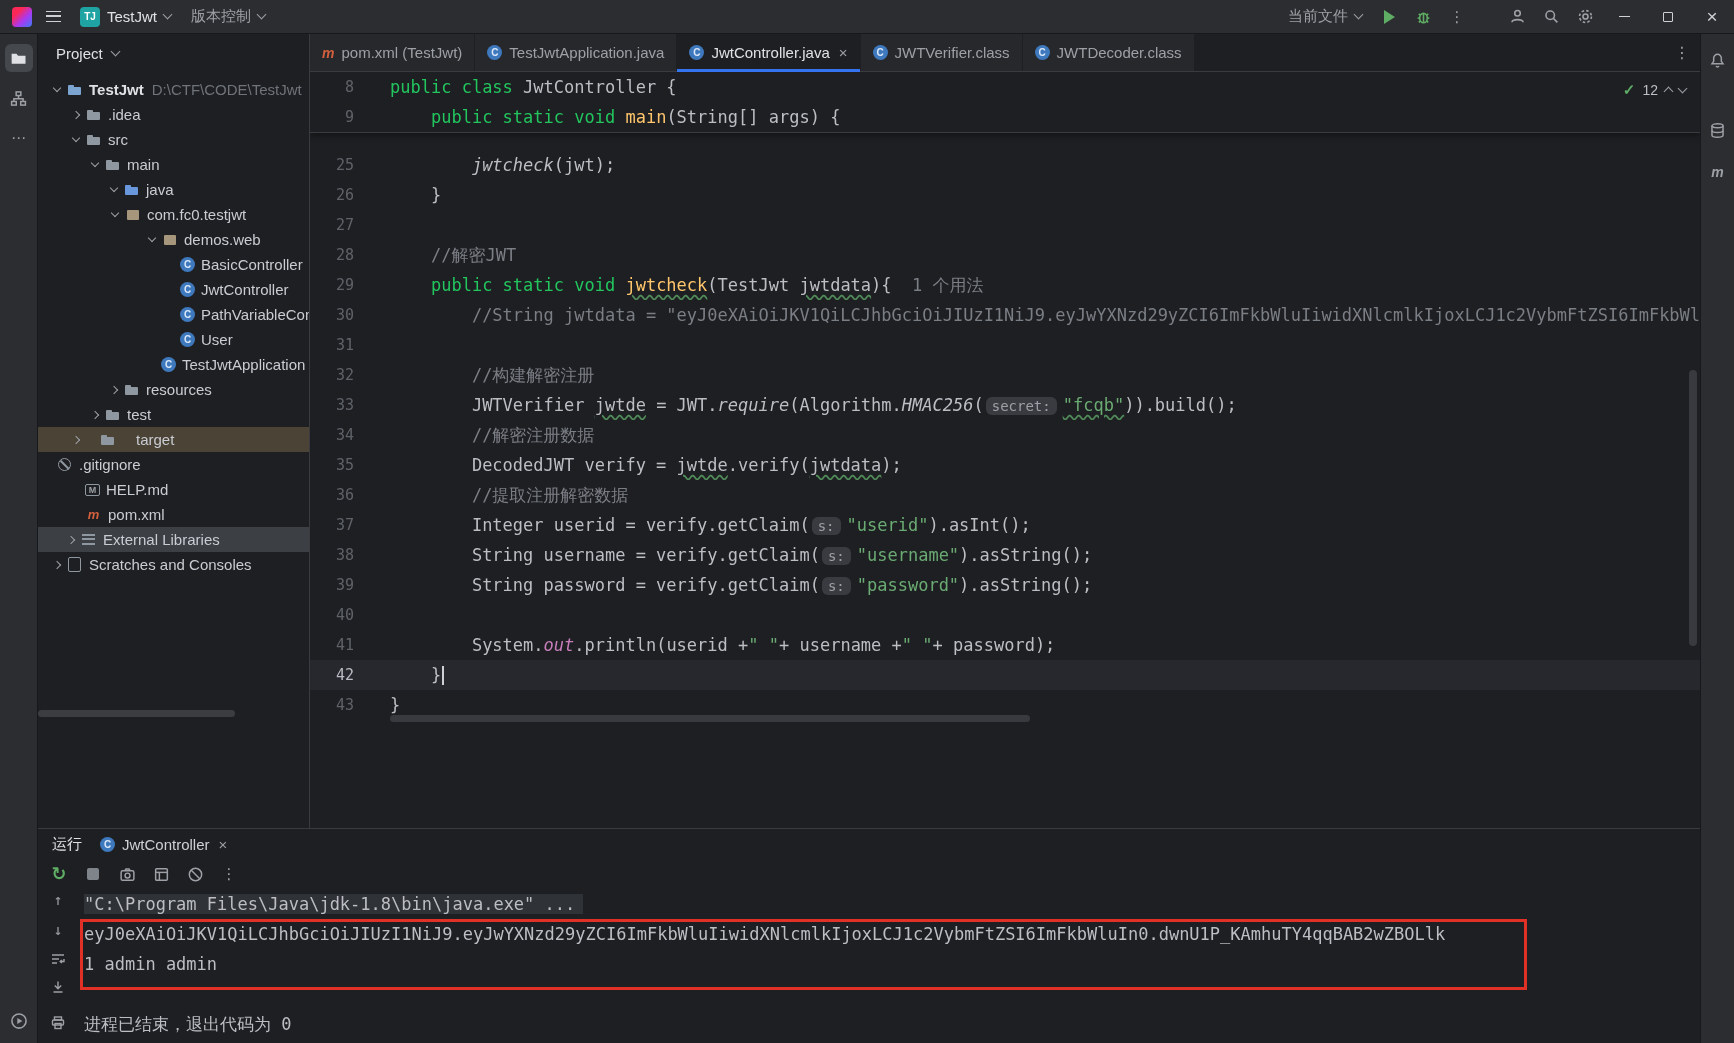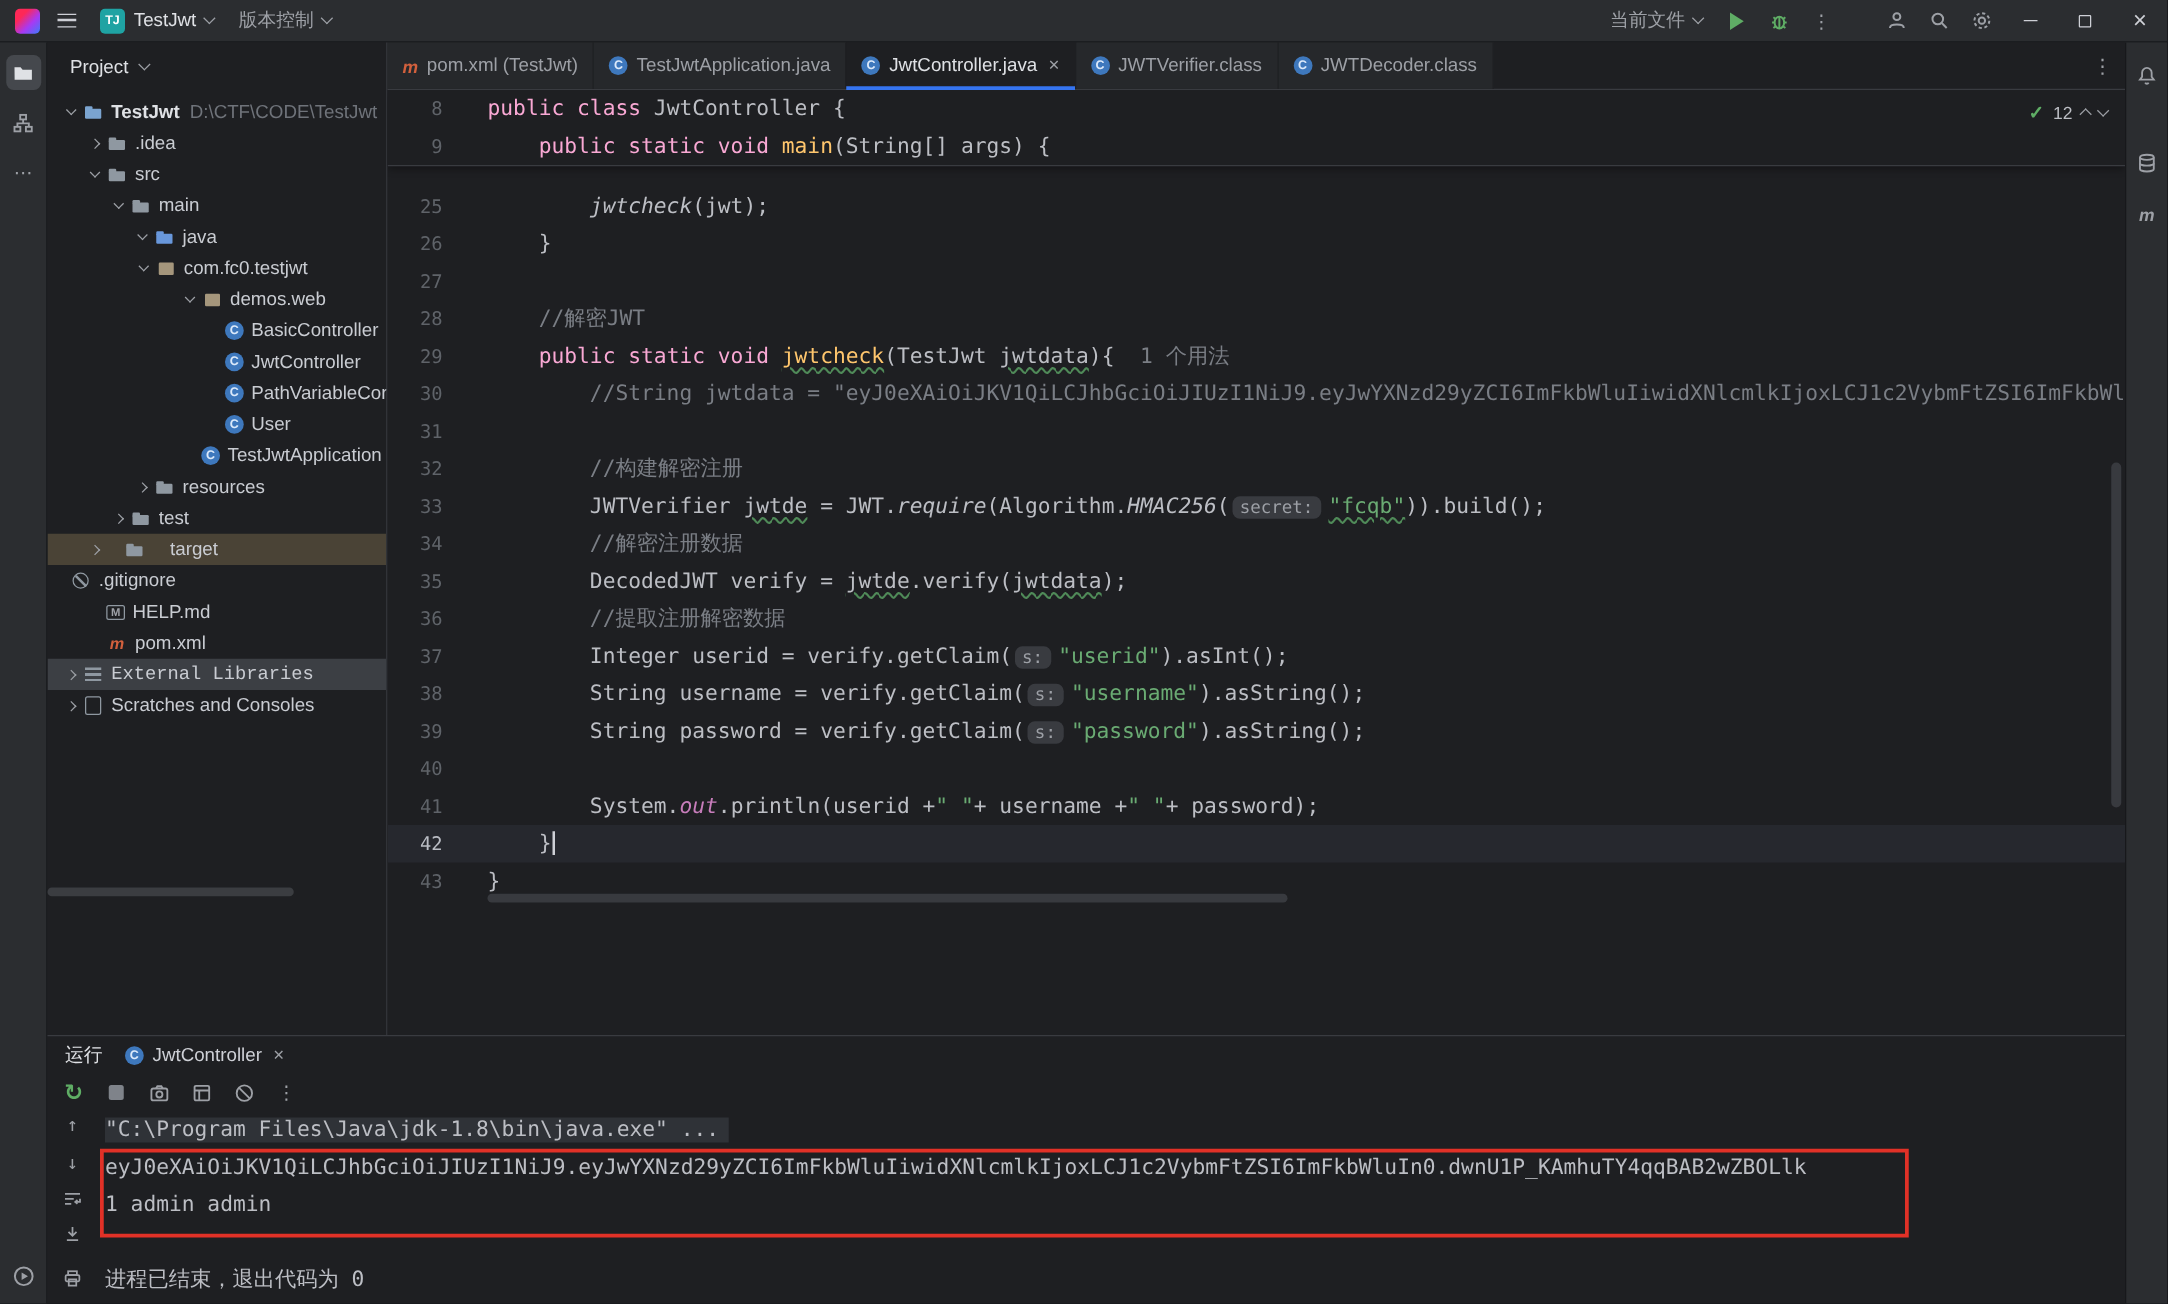--- a/index.html
+++ b/index.html
@@ -75,21 +75,21 @@
 .mvn-ic{color:#d2603d;font-style:italic;font-weight:700;font-size:14px;flex:none}
 .tab-more{margin-left:auto;display:flex;align-items:center;padding:0 10px;color:#9da0a6;font-size:16px}
 .editor{position:relative;flex:1;overflow:hidden;background:#1e1f22;font-family:"DejaVu Sans Mono","Liberation Mono",monospace;font-size:17px}
 .code-row{display:flex;height:30px;line-height:30px;white-space:pre}
 .code-row .gutter{flex:none;width:80px;text-align:right;padding-right:36px;color:#5f6369;font-size:15px}
 .code-row .code{flex:1;overflow:hidden;color:#bcbec4}
 .code-row.current{background:#26282e}
 .code-row.current .gutter{color:#b9bcc3}
 .sticky{border-bottom:1px solid #393b40;box-shadow:0 3px 6px rgba(0,0,0,.35);position:relative;z-index:2;background:#1e1f22}
 .sliver{height:17px}
-.tk.k{color:#f9a8d4}
+.tk.k{color:#22c55e}
 .tk.s{color:#6aab73}
 .tk.c{color:#7a7e85}
 .tk.m{color:#ffc66d}
 .tk.f{color:#c77dbb;font-style:italic}
 .tk.i{font-style:italic}
 .tk.u{color:#7a7e85}
 .tk.sp{text-decoration-line:underline;text-decoration-style:wavy;text-decoration-color:#4f8a58;text-underline-offset:3px}
 .tk.h{background:#393b40;color:#9da0a6;border-radius:6px;padding:1px 6px;font-size:14px;margin:0 6px 0 2px}
 .caret{display:inline-block;width:2px;height:19px;background:#ced0d6;vertical-align:-4px;margin-left:1px}
 .inspect{position:absolute;top:9px;right:14px;display:flex;align-items:center;gap:7px;color:#bcbec4;z-index:3;font-family:"Liberation Sans",sans-serif;font-size:14px}
@@ -327,21 +327,21 @@
               <div class="trow" style="padding-left: 29px;">
                 <span class="tchev"></span>
                 <span class="ticon ic-markdown">M</span>
                 <span class="lbl">HELP.md</span>
               </div>
               <div class="trow" style="padding-left: 29px;">
                 <span class="tchev"></span>
                 <span class="ticon ic-maven">m</span>
                 <span class="lbl">pom.xml</span>
               </div>
-              <div class="trow hl-sel" style="padding-left: 10px; font-family: Liberation Mono, monospace;">
+              <div class="trow hl-sel" style="padding-left: 24px;">
                 <span class="tchev">
                   <span class="chev r"></span>
                 </span>
                 <span class="ticon ic-library"></span>
                 <span class="lbl">External Libraries</span>
               </div>
               <div class="trow" style="padding-left: 10px;">
                 <span class="tchev">
                   <span class="chev r"></span>
                 </span>

